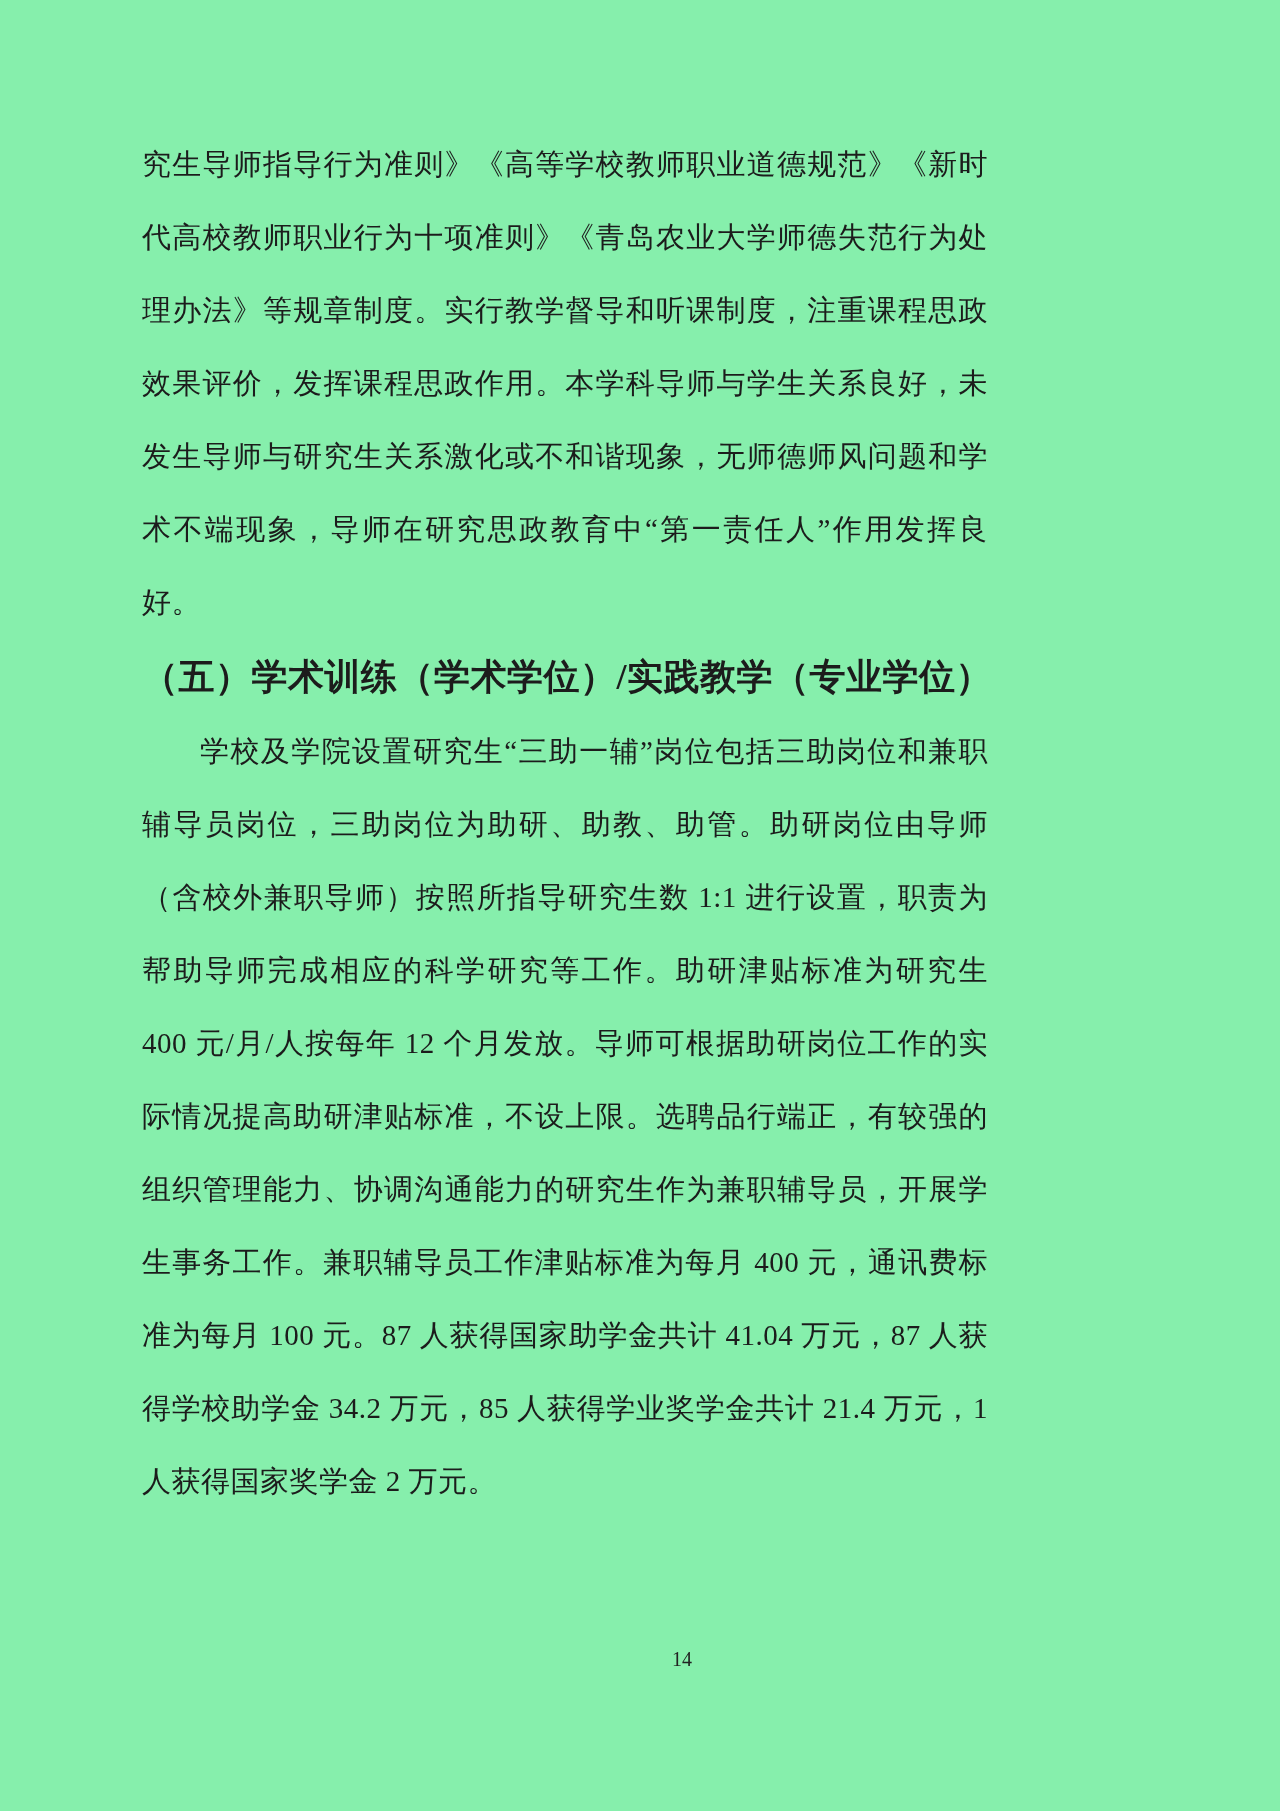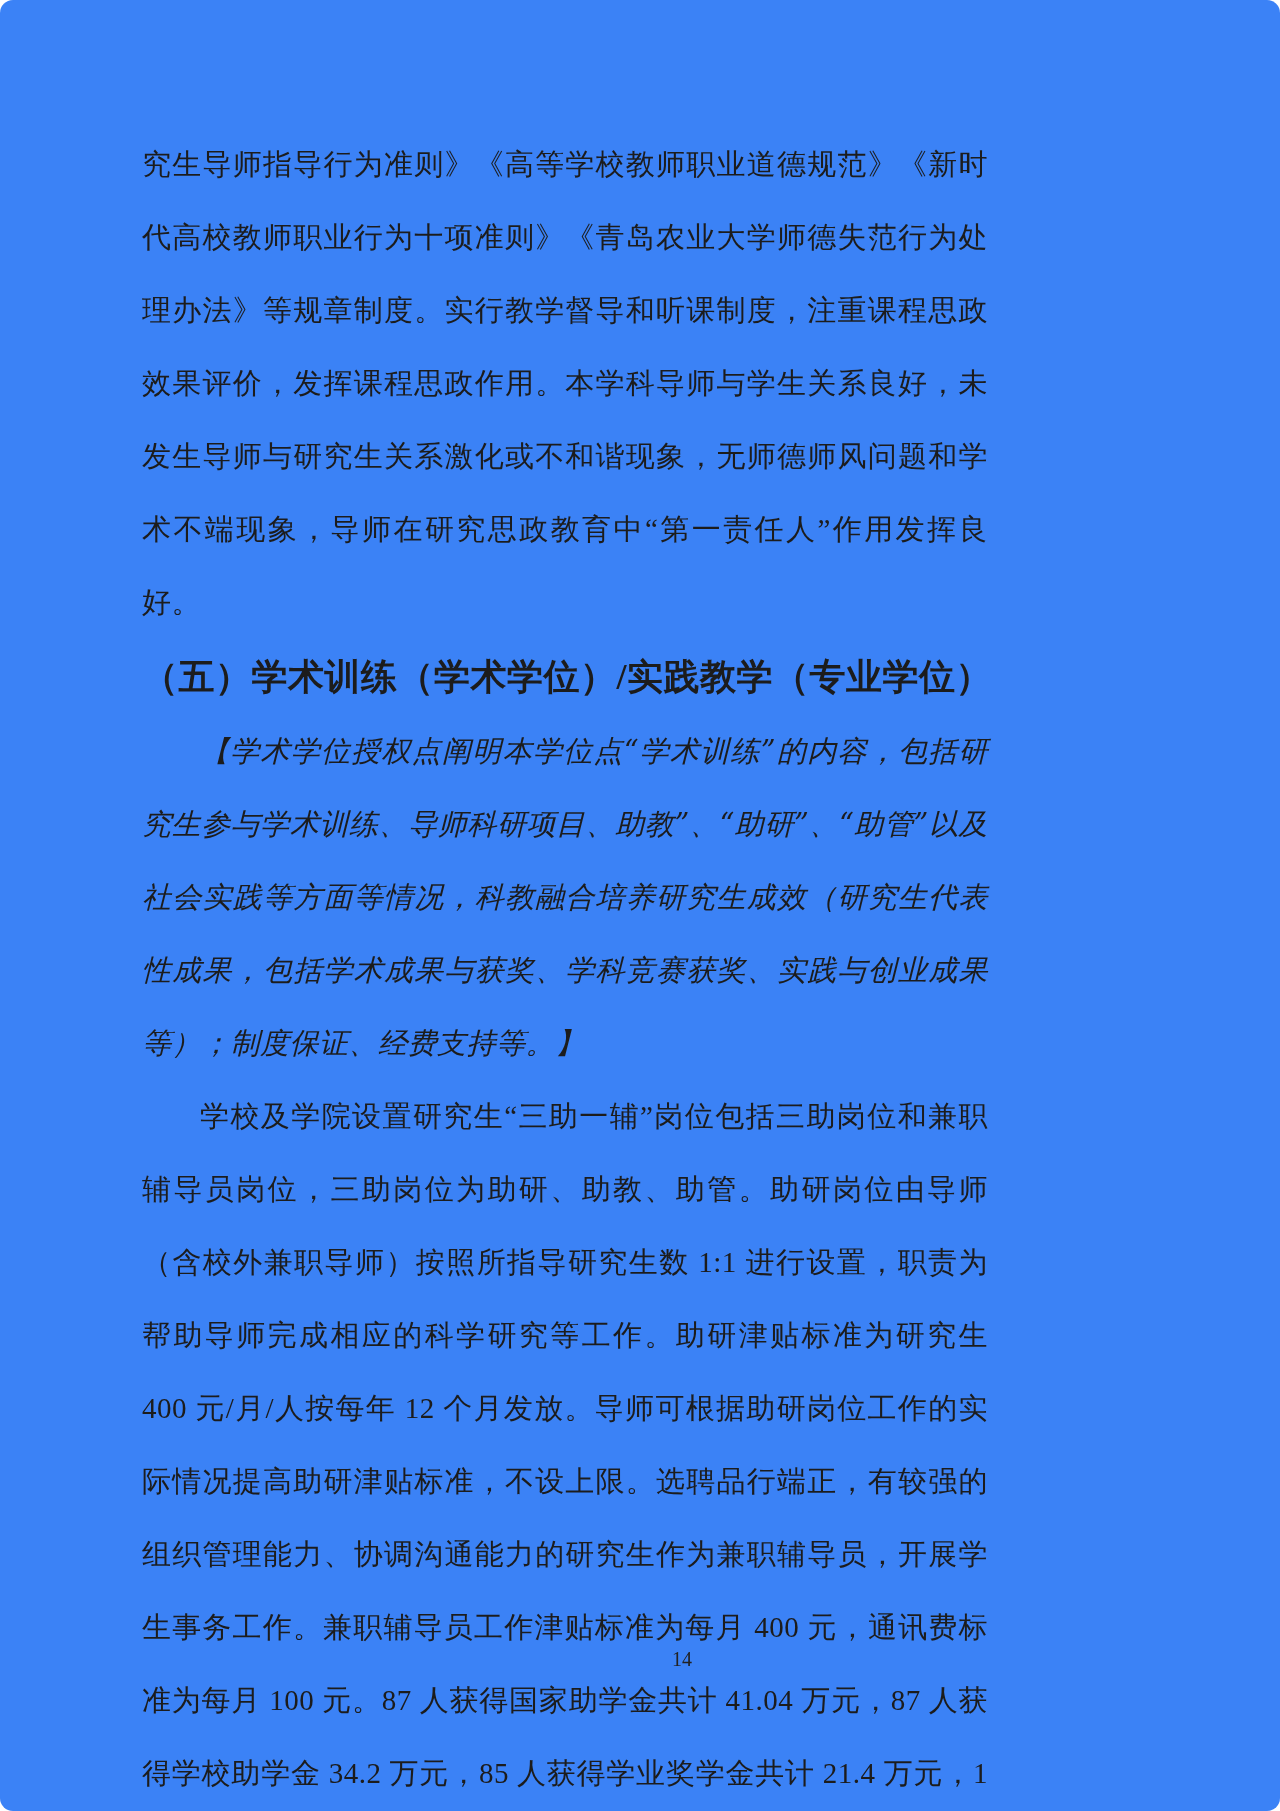--- a/index.html
+++ b/index.html
@@ -5,25 +5,24 @@
   html, body {
     margin: 0;
     padding: 0;
     background: #ffffff;
   }
   .page {
     position: relative;
     width: 1280px;
     height: 1811px;
     margin: 0 auto;
-    background: #3b82f6;
+    background: #86efac;
     overflow: hidden;
     font-family: "Liberation Serif", "DejaVu Serif", serif;
     color: #1c1c1c;
-    border-radius: 13px;
   }
   .content {
     position: absolute;
     top: 128px;
     left: 142px;
     width: 846px;
   }
   .para {
     font-size: 29px;
     line-height: 73px;
@@ -59,18 +58,17 @@
     padding-left: 42px;
   }
 </style>
 </head>
 <body>
 
 <div class="page">
   <div class="content">
     <p class="para">究生导师指导行为准则》《高等学校教师职业道德规范》《新时代高校教师职业行为十项准则》《青岛农业大学师德失范行为处理办法》等规章制度。实行教学督导和听课制度，注重课程思政效果评价，发挥课程思政作用。本学科导师与学生关系良好，未发生导师与研究生关系激化或不和谐现象，无师德师风问题和学术不端现象，导师在研究思政教育中“第一责任人”作用发挥良好。</p>
     <p class="heading">（五）学术训练（学术学位）/实践教学（专业学位）</p>
-    <p class="para indent kai">【学术学位授权点阐明本学位点“学术训练”的内容，包括研究生参与学术训练、导师科研项目、助教”、“助研”、“助管”以及社会实践等方面等情况，科教融合培养研究生成效（研究生代表性成果，包括学术成果与获奖、学科竞赛获奖、实践与创业成果等）；制度保证、经费支持等。】</p>
     <p class="para indent">学校及学院设置研究生“三助一辅”岗位包括三助岗位和兼职辅导员岗位，三助岗位为助研、助教、助管。助研岗位由导师（含校外兼职导师）按照所指导研究生数 1:1 进行设置，职责为帮助导师完成相应的科学研究等工作。助研津贴标准为研究生 400 元/月/人按每年 12 个月发放。导师可根据助研岗位工作的实际情况提高助研津贴标准，不设上限。选聘品行端正，有较强的组织管理能力、协调沟通能力的研究生作为兼职辅导员，开展学生事务工作。兼职辅导员工作津贴标准为每月 400 元，通讯费标准为每月 100 元。87 人获得国家助学金共计 41.04 万元，87 人获得学校助学金 34.2 万元，85 人获得学业奖学金共计 21.4 万元，1 人获得国家奖学金 2 万元。</p>
 
   </div>
   <div class="page-number">14</div>
 </div>
 
 </body></html>

